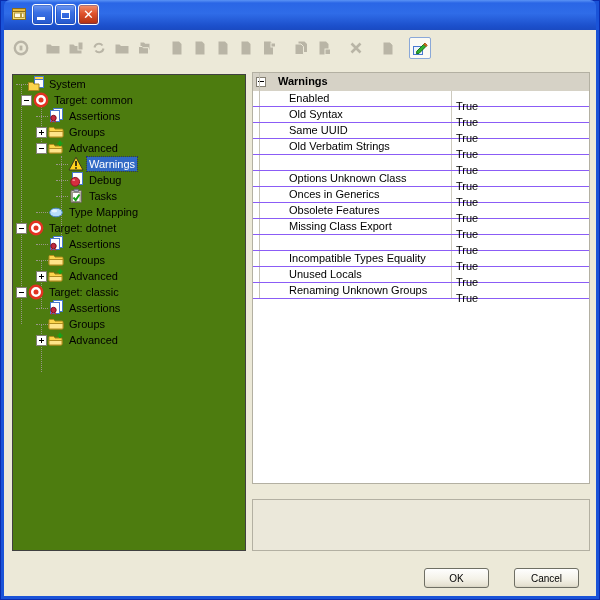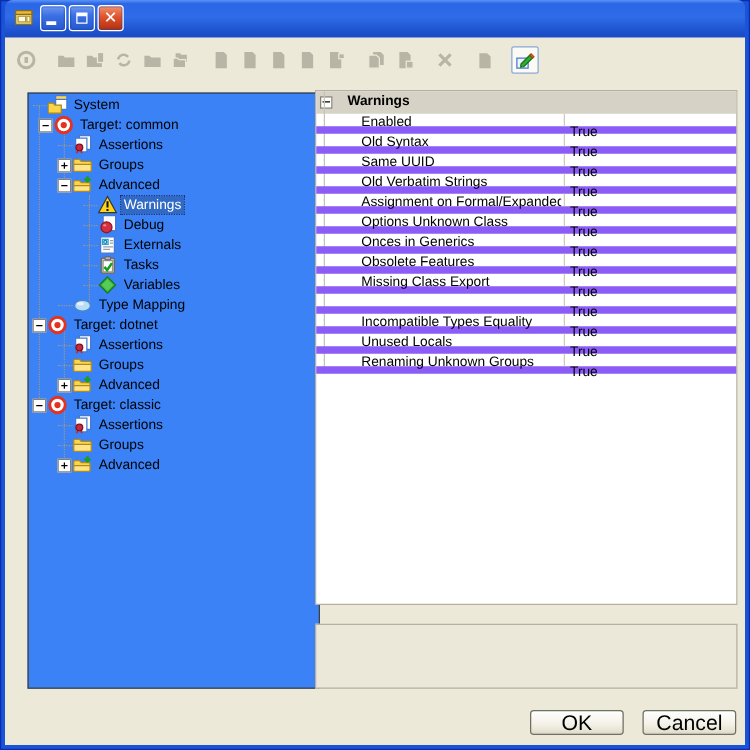--- a/index.html
+++ b/index.html
@@ -35,21 +35,21 @@
   
   .client { position:relative; width:592px; height:566px; background:#ece9d8; overflow:hidden; }
   
   .toolbar { position:absolute; left:0; top:0; width:592px; height:36px; display:flex; align-items:center; padding-left:6px; }
   .tb-btn { width:22px; height:22px; display:flex; align-items:center; justify-content:center; margin-right:1px; flex:none; }
   .tb-btn.gap { margin-left:9px; }
   .tb-btn.enabled { border:1px solid #8aa8d8; background:#fbfaf4; border-radius:2px; }
   
   .tree-panel {
     position:absolute; left:8px; top:44px; width:234px; height:477px;
-    background:#3b82f6; border:1px solid #404040; overflow:hidden;margin-left:10px;
+    background:#4d7c0f; border:1px solid #404040; overflow:hidden;
   }
   .tree-inner { position:absolute; left:1px; top:1px; right:1px; bottom:1px; }
   .guide { position:absolute; width:0; border-left:1px dotted #9a968a; }
   .tree-row { position:relative; height:16px; display:flex; align-items:center; font-size:11px; color:#000; white-space:nowrap; }
   .stub { flex:none; width:12px; height:0; border-top:1px dotted #9a968a; }
   .expander {
     flex:none; width:11px; height:11px; border:1px solid #848078; background:#fff;
     position:relative; margin-right:1px;
   }
   .expander::before { content:""; position:absolute; left:2px; right:2px; top:4px; border-top:1px solid #000; }
@@ -65,33 +65,33 @@
   }
   .pg-header { position:absolute; left:0; top:0; width:100%; height:18px; background:#d6d2c6; }
   .pg-collapse {
     position:absolute; left:3px; top:4px; width:10px; height:10px;
     background:#fff; border:1px solid #847f73;
   }
   .pg-collapse::before { content:""; position:absolute; left:1px; right:1px; top:3px; border-top:1px solid #000; }
   .pg-title { position:absolute; left:25px; top:2px; font-size:11px; font-weight:bold; color:#000; }
   .pg-gutter { position:absolute; left:6px; top:0; height:226px; width:0; border-left:1px solid #c6c3b7; }
   #grid-rows { position:absolute; left:0; top:18px; width:100%; }
-  .pg-row { position:relative; height:16px; border-bottom:6px solid #8b5cf6; font-size:11px; color:#000; }
+  .pg-row { position:relative; height:16px; border-bottom:1px solid #8b5cf6; font-size:11px; color:#000; }
   .pg-name { position:absolute; left:36px; top:1px; width:160px; white-space:nowrap; overflow:hidden; }
   .pg-div { position:absolute; left:198px; top:0; bottom:0; width:0; border-left:1px solid #cdcabe; }
   .pg-value { position:absolute; left:203px; top:9px; white-space:nowrap; }
   
   .desc-panel {
     position:absolute; left:248px; top:469px; width:338px; height:52px;
     border:1px solid #b3b0a2; background:#ebe8da;
   }
   
   .xp-btn {
-    position:absolute; top:538px; width:75px; height:20px;
-    font-family:"Liberation Sans",sans-serif; font-size:17px; color:#000;
+    position:absolute; top:538px; width:65px; height:20px;
+    font-family:"Liberation Sans",sans-serif; font-size:10px; color:#000;
     border:1px solid #6f6f64; border-radius:3px;
     background:linear-gradient(180deg,#fefefe 0%,#f4f2e8 55%,#e6e2d2 90%,#d8d4c4 100%);
     box-shadow:inset 0 1px 0 #fff;
   }
   .xp-btn.ok { left:420px; }
   .xp-btn.cancel { left:510px; }
 </style>
 </head>
 <body>
 
@@ -292,49 +292,27 @@
                   <circle cx="7.2" cy="9.8" r="4.4" fill="#d62e3e" stroke="#8e1624"></circle>
                   <ellipse cx="5.8" cy="8.2" rx="1.4" ry="0.9" fill="#f08a96"></ellipse>
                 </svg>
               </span>
               <span class="t-label">Debug</span>
             </div>
             <div class="tree-row" style="padding-left: 42px;">
               <span class="stub"></span>
               <span class="t-icon">
                 <svg width="16" height="16" viewBox="0 0 16 16">
-                  <rect x="2.5" y="1.5" width="11" height="13" fill="#fff" stroke="#4878d0"></rect>
-                  <rect x="4" y="3.5" width="4.5" height="4" fill="#cdeef9" stroke="#2aa4d4"></rect>
-                  <circle cx="6.2" cy="5.5" r="1.2" fill="none" stroke="#1888b8"></circle>
-                  <path d="M10 4.5 h2.5 M10 6.5 h2.5 M4.5 9.5 h8 M4.5 11.5 h5.5" stroke="#98a0a8"></path>
-                </svg>
-              </span>
-              <span class="t-label">Externals</span>
-            </div>
-            <div class="tree-row" style="padding-left: 42px;">
-              <span class="stub"></span>
-              <span class="t-icon">
-                <svg width="16" height="16" viewBox="0 0 16 16">
                   <rect x="3" y="2.5" width="10.5" height="12" rx="1" fill="#c8c4b6" stroke="#6a675c"></rect>
                   <rect x="4.5" y="4.5" width="7.5" height="9" fill="#fff" stroke="#9a9789"></rect>
                   <rect x="6" y="1.2" width="4.5" height="2.6" rx="0.8" fill="#aab2bc" stroke="#667"></rect>
                   <path d="M5.5 9.5 l2.2 2.6 3.8-5.6" fill="none" stroke="#14a014" stroke-width="2"></path>
                 </svg>
               </span>
               <span class="t-label">Tasks</span>
-            </div>
-            <div class="tree-row" style="padding-left: 42px;">
-              <span class="stub"></span>
-              <span class="t-icon">
-                <svg width="16" height="16" viewBox="0 0 16 16">
-                  <path d="M8 1.5 L14.5 8 8 14.5 1.5 8z" fill="#38b438" stroke="#187818"></path>
-                  <path d="M8 3.4 L12.6 8 8 12.6 3.4 8z" fill="#58cc58"></path>
-                </svg>
-              </span>
-              <span class="t-label">Variables</span>
             </div>
             <div class="tree-row" style="padding-left: 22px;">
               <span class="stub"></span>
               <span class="t-icon">
                 <svg width="16" height="16" viewBox="0 0 16 16">
                   <ellipse cx="8" cy="8.5" rx="6.3" ry="4.3" fill="#b8ddf8" stroke="#4a86c8"></ellipse>
                   <ellipse cx="6.4" cy="7" rx="2.8" ry="1.4" fill="#e4f3fd"></ellipse>
                 </svg>
               </span>
               <span class="t-label">Type Mapping</span>
@@ -450,21 +428,20 @@
             <span class="pg-name">Same UUID</span>
             <span class="pg-div"></span>
             <span class="pg-value">True</span>
           </div>
           <div class="pg-row">
             <span class="pg-name">Old Verbatim Strings</span>
             <span class="pg-div"></span>
             <span class="pg-value">True</span>
           </div>
           <div class="pg-row">
-            <span class="pg-name">Assignment on Formal/Expanded</span>
             <span class="pg-div"></span>
             <span class="pg-value">True</span>
           </div>
           <div class="pg-row">
             <span class="pg-name">Options Unknown Class</span>
             <span class="pg-div"></span>
             <span class="pg-value">True</span>
           </div>
           <div class="pg-row">
             <span class="pg-name">Onces in Generics</span>

